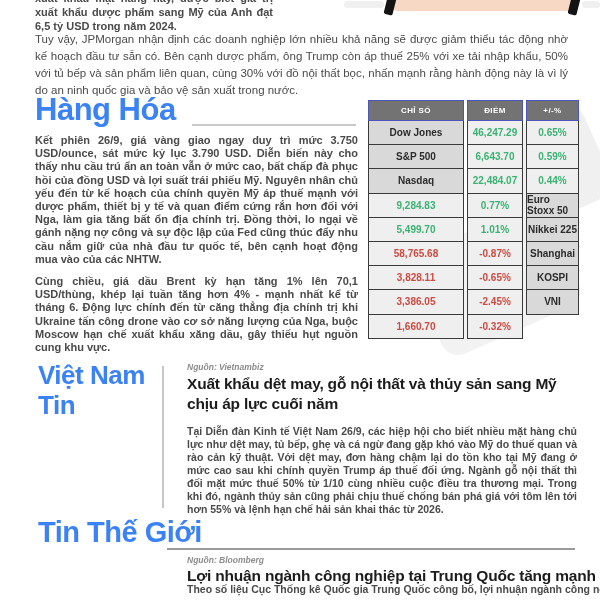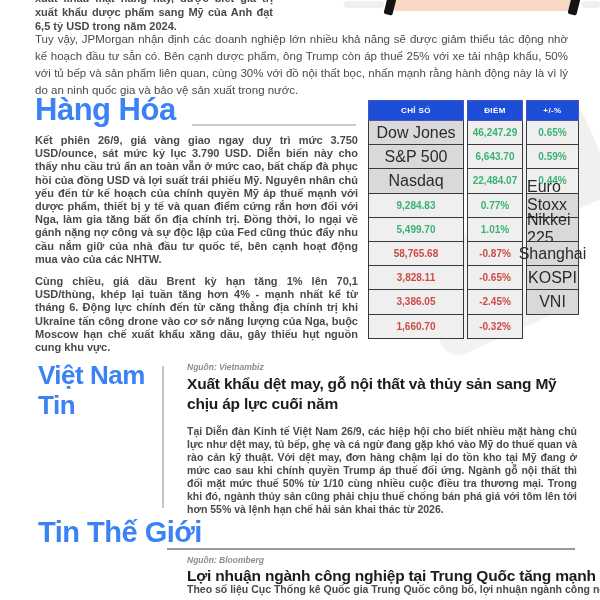--- a/index.html
+++ b/index.html
@@ -48,24 +48,24 @@
 
   
   .market { left:368px; top:100px; width:211px; z-index:1;
     display:grid; grid-template-columns:96px 56px 53px; column-gap:3px; }
   .cell {
     height:24.2px; display:flex; align-items:center; justify-content:center;
     border:1px solid #3a3a3a; border-top:none;
     font-size:10px; font-weight:700;
   }
   .cell.hdr {
-    height:21px; background:#1d4ed8; color:#ffffff; border:1px solid #4e55b8;
+    height:21px; background:#737373; color:#ffffff; border:1px solid #4e55b8;
     font-size:8px; letter-spacing:0.4px;
   }
-  .cell.name  { background:#d9d9d9; color:#2b2b2b; font-size:16px; font-weight:400; }
+  .cell.name  { background:#d9d9d9; color:#2b2b2b; font-size:10px; font-weight:700; }
   .cell.value { background:#efefef; }
   .up   { color:#3bb273; }
   .down { color:#cc4b42; }
 
   
   .tvn-title { left:38px; top:360px; font-size:26px; line-height:30px; }
   .vline { left:162px; top:366px; width:2px; height:142px; background:#c6c6c6; }
 
   .source { font-size:8.5px; font-style:italic; color:#8c8c8c; font-weight:600; }
   .headline { font-size:15.5px; font-weight:800; color:#1c1c1c; line-height:20px; letter-spacing:-0.2px; }

